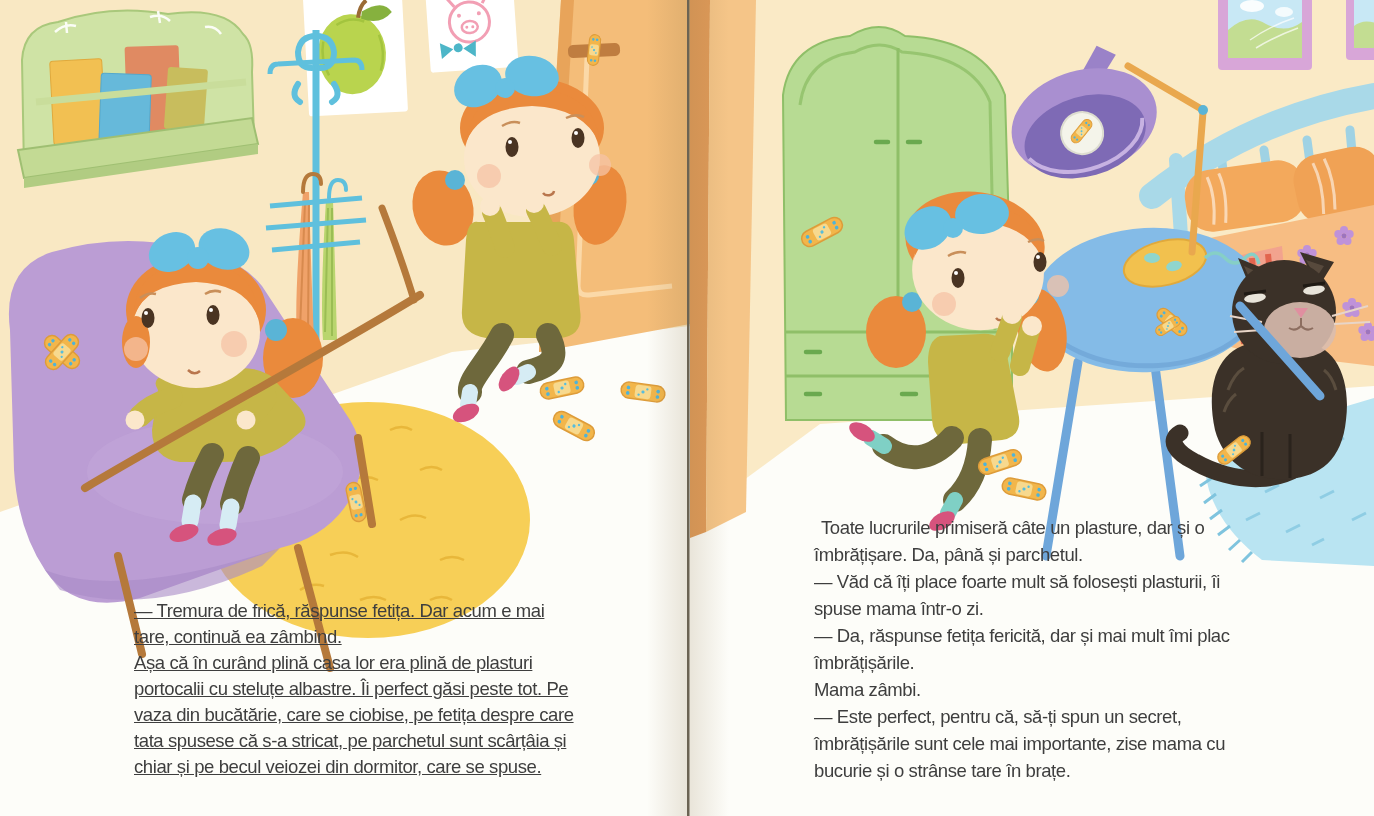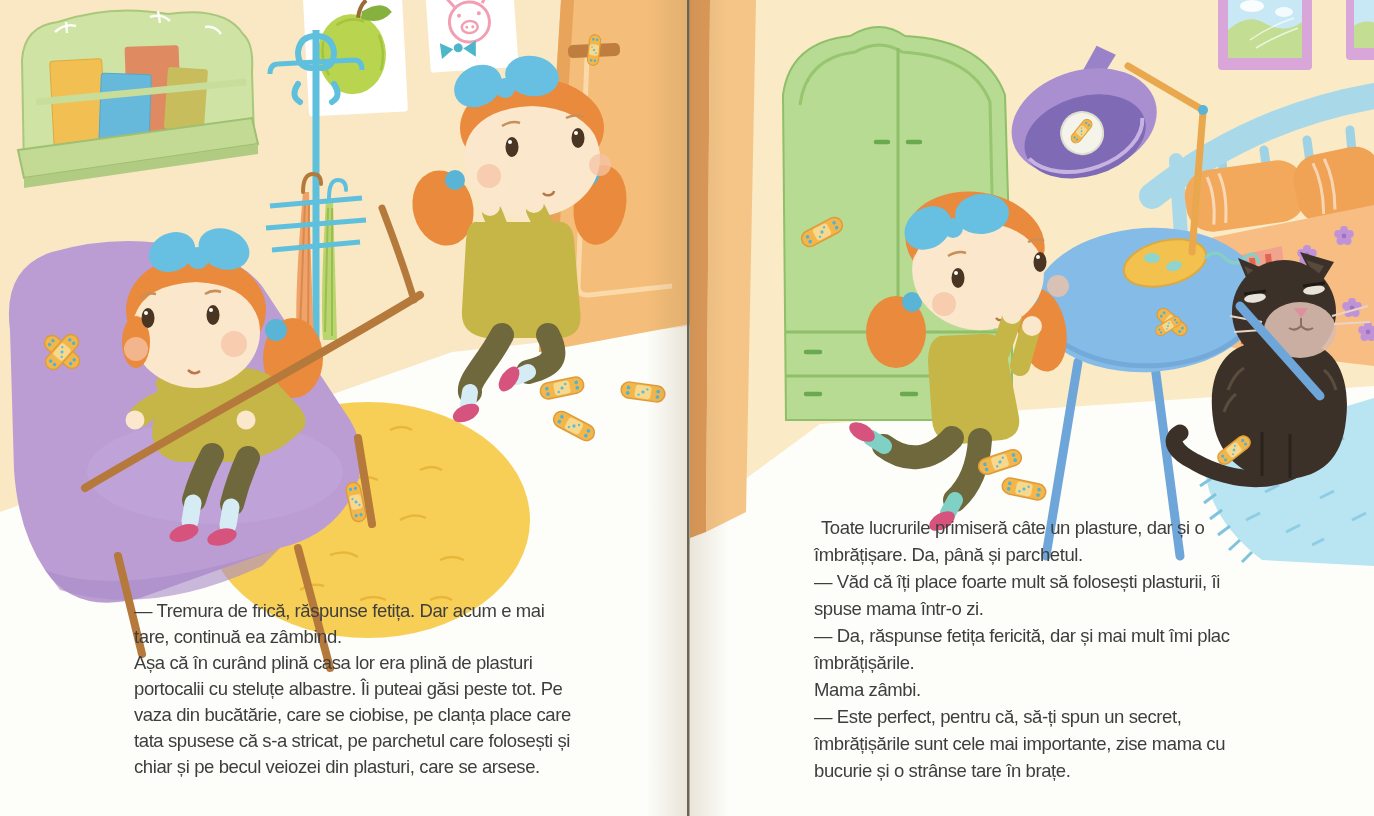--- a/index.html
+++ b/index.html
@@ -2,21 +2,21 @@
 <html><head>
 <meta charset="utf-8">
 <style>
   html,body{margin:0;padding:0;background:#ffffff;}
   .stage{position:relative;width:1374px;height:816px;overflow:hidden;
          font-family:"Liberation Sans",sans-serif;background:#fdfdf9;}
   svg.illu{position:absolute;left:0;top:0;}
   .skin{fill:#fbe7cb}.hair{fill:#ea8a3c}.bow{fill:#67c0e2}.swt{fill:#c6b647}
   .story{position:absolute;color:#3e3e3e;font-size:18.5px;letter-spacing:-0.4px;
          white-space:nowrap;width:580px;}
-  .story.left{left:134px;top:598px;line-height:26px;}
+  .story.left{left:134px;top:598px;line-height:26px;text-decoration:underline;}
   .story.right{left:814px;top:514px;line-height:27px;}
   .story .indent{padding-left:7px;}
 </style>
 </head>
 <body>
 
 <div class="stage">
 
 <svg class="illu" width="1374" height="816" viewBox="0 0 1374 816">
   <defs>
@@ -363,24 +363,24 @@
 
   <rect x="647" y="0" width="40" height="816" fill="url(#gutL)"></rect>
   <rect x="689" y="0" width="40" height="816" fill="url(#gutR)"></rect>
   <rect x="687" y="0" width="2.5" height="816" fill="#6b6353"></rect>
 </svg>
 
   <div class="story left">
     <div class="line">— Tremura de frică, răspunse fetița. Dar acum e mai</div>
     <div class="line">tare, continuă ea zâmbind.</div>
     <div class="line">Așa că în curând plină casa lor era plină de plasturi</div>
-    <div class="line">portocalii cu steluțe albastre. Îi puteai găsi peste tot. Pe</div>
-    <div class="line">vaza din bucătărie, care se ciobise, pe clanța place care</div>
-    <div class="line">tata spusese că s-a stricat, pe parchetul care folosești și</div>
-    <div class="line">chiar și pe becul veiozei din plasturi, care se arsese.</div>
+    <div class="line">portocalii cu steluțe albastre. Îi perfect găsi peste tot. Pe</div>
+    <div class="line">vaza din bucătărie, care se ciobise, pe fetița despre care</div>
+    <div class="line">tata spusese că s-a stricat, pe parchetul sunt scârțâia și</div>
+    <div class="line">chiar și pe becul veiozei din dormitor, care se spuse.</div>
   </div>
 
   <div class="story right">
     <div class="line indent">Toate lucrurile primiseră câte un plasture, dar și o</div>
     <div class="line">îmbrățișare. Da, până și parchetul.</div>
     <div class="line">— Văd că îți place foarte mult să folosești plasturii, îi</div>
     <div class="line">spuse mama într-o zi.</div>
     <div class="line">— Da, răspunse fetița fericită, dar și mai mult îmi plac</div>
     <div class="line">îmbrățișările.</div>
     <div class="line">Mama zâmbi.</div>

